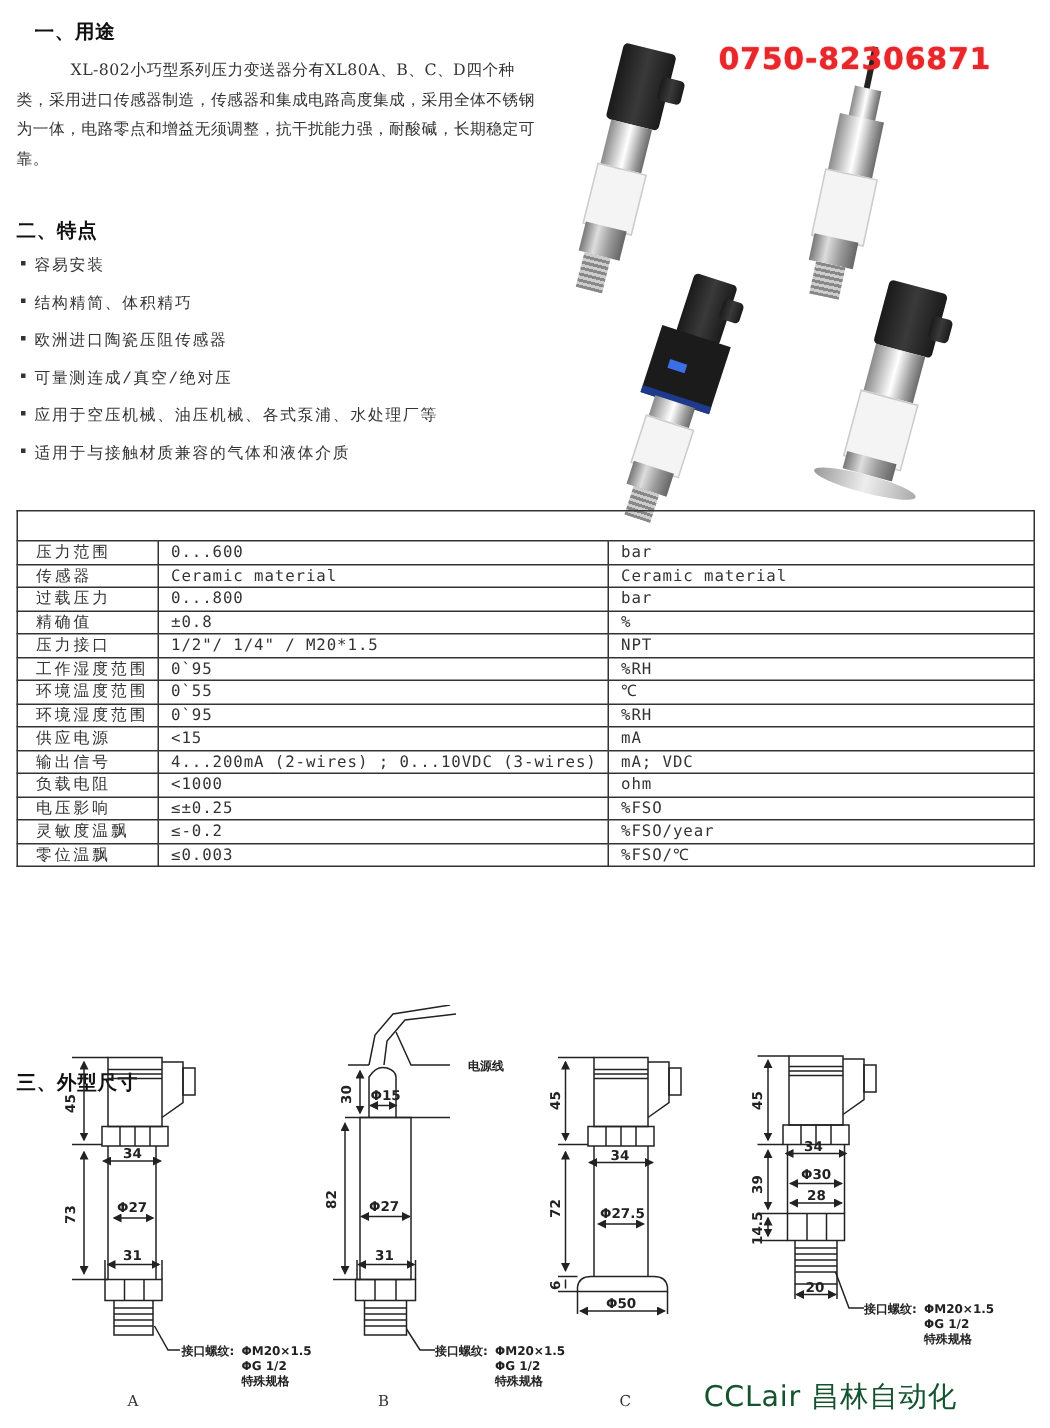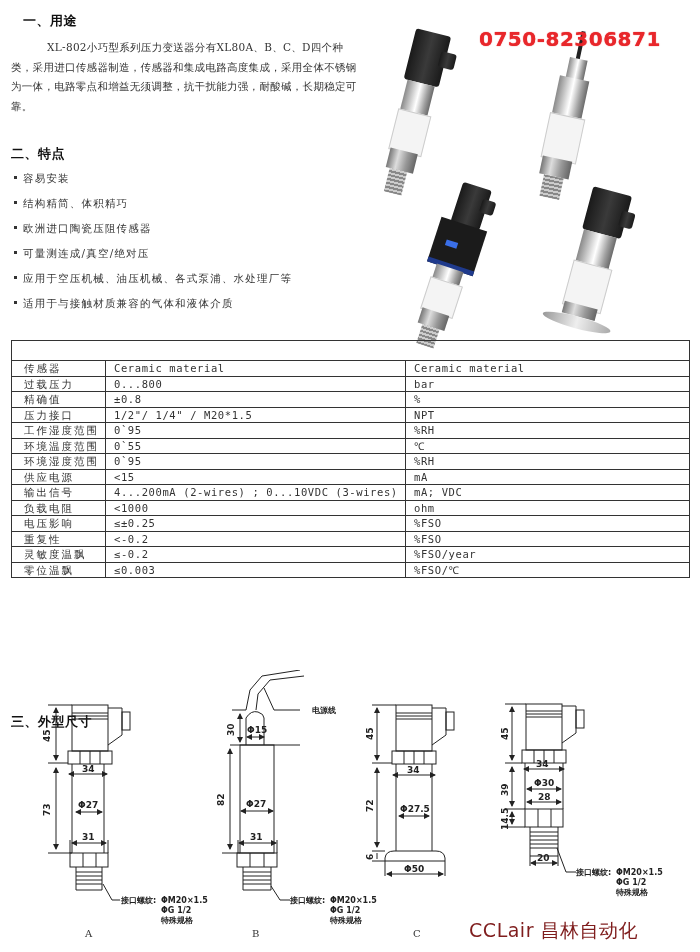--- a/index.html
+++ b/index.html
@@ -6,21 +6,21 @@
   body { width: 700px; height: 952px; position: relative; overflow: hidden;
          font-family: "DejaVu Serif", "Liberation Serif", serif; color: #222; }
   .abs { position: absolute; }
   .h2 { font-family: "DejaVu Sans", "Liberation Sans", sans-serif; font-weight: bold;
         font-size: 13px; color: #111; letter-spacing: 0.5px; }
   .intro { left: 11px; top: 38px; width: 348px; font-size: 10.5px; line-height: 19.5px;
            color: #333; letter-spacing: 0.3px; }
   .intro .indent { display: inline-block; width: 36px; }
   .features { left: 12px; top: 170px; list-style: none; margin: 0; padding: 0;
               font-size: 10.5px; color: #333; letter-spacing: 1.2px; }
-  .features li { height: 25px; line-height: 16px; }
+  .features li { height: 25px; line-height: 16px; font-family: Liberation Mono, monospace; }
   .features li .dot { display: inline-block; width: 3px; height: 3px; background: #333;
                       margin: 0 6px 3px 2px; vertical-align: middle; }
   .phone { left: 479px; top: 27px; font-family: "DejaVu Sans", "Liberation Sans", sans-serif;
            font-weight: bold; font-size: 20px; color: #e8272b; letter-spacing: 0.5px;
            text-shadow: 0 0 1px #e8272b; z-index: 5; }
   
   .prod { position: absolute; }
   .head { position: absolute; background: linear-gradient(90deg,#1a1a1a,#3a3a3a,#1a1a1a); border-radius: 3px; }
   .body-steel { position: absolute; background: linear-gradient(90deg,#8a8a8a,#e8e8e8 40%,#ffffff 50%,#a0a0a0 80%,#6a6a6a); }
   .label { position: absolute; background: #f4f4f4; border: 1px solid #ccc; }
@@ -32,21 +32,21 @@
                font-family: "DejaVu Sans Mono", "Liberation Mono", monospace; }
   table.spec td { border: 1px solid #333; padding: 0 0 0 8px; height: 14.5px; line-height: 14px;
                   color: #333; white-space: nowrap; overflow: hidden; letter-spacing: 0.6px; }
   table.spec td.cn { font-family: "DejaVu Serif", "Liberation Serif", serif; letter-spacing: 2px; padding-left: 12px; }
   table.spec tr.hdr td { height: 19px; border-top: 1.5px solid #333; }
   table.spec { border: 1.5px solid #333; }
   .dim { font-family: "DejaVu Sans", "Liberation Sans", sans-serif; font-weight: bold; font-size: 9px; fill: #222; }
   .note { font-family: "DejaVu Sans", "Liberation Sans", sans-serif; font-weight: bold; font-size: 8px; fill: #222; }
   .cap { font-family: "DejaVu Serif", "Liberation Serif", serif; font-size: 10px; fill: #333; }
   .brand { right: 62px; bottom: 8px; font-family: "DejaVu Sans", "Liberation Sans", sans-serif;
-           font-size: 19px; color: #7f1d1d; letter-spacing: 0.5px; }
+           font-size: 19px; color: #14532d; letter-spacing: 0.5px; }
 </style>
 </head>
 <body>
 
 <div class="abs h2" style="left:11px; top:12px;margin-left:12px;">一、用途</div>
 <div class="abs intro"><span class="indent"></span><span>XL-802小巧型系列压力变送器分有XL80A、B、C、D四个种类，</span><span>采用进口传感器制造，传感器和集成电路高度集成，采用全体不锈钢为一体，电路零点和增益无须调整，抗干扰能力强，耐酸碱，长期稳定可靠。</span></div>
 
 <div class="abs phone">0750-82306871</div>
 
 <div class="abs" style="left:400px; top:0; width:300px; height:335px;">
@@ -104,20 +104,25 @@
   <colgroup>
       <col style="width:94px">
       <col style="width:300px">
       <col style="width:284px">
     </colgroup>
   <tbody>
       <tr class="hdr">
         <td colspan="3"></td>
       </tr>
   <tr>
+        <td class="cn">压力范围</td>
+        <td>0...600</td>
+        <td>bar</td>
+      </tr>
+  <tr>
         <td class="cn">传感器</td>
         <td>Ceramic material</td>
         <td>Ceramic material</td>
       </tr>
   <tr>
         <td class="cn">过载压力</td>
         <td>0...800</td>
         <td>bar</td>
       </tr>
   <tr>
@@ -156,25 +161,20 @@
         <td>mA; VDC</td>
       </tr>
   <tr>
         <td class="cn">负载电阻</td>
         <td>&lt;1000</td>
         <td>ohm</td>
       </tr>
   <tr>
         <td class="cn">电压影响</td>
         <td>≤±0.25</td>
-        <td>%FSO</td>
-      </tr>
-  <tr>
-        <td class="cn">重复性</td>
-        <td>&lt;-0.2</td>
         <td>%FSO</td>
       </tr>
   <tr>
         <td class="cn">灵敏度温飘</td>
         <td>≤-0.2</td>
         <td>%FSO/year</td>
       </tr>
   <tr>
         <td class="cn">零位温飘</td>
         <td>≤0.003</td>

